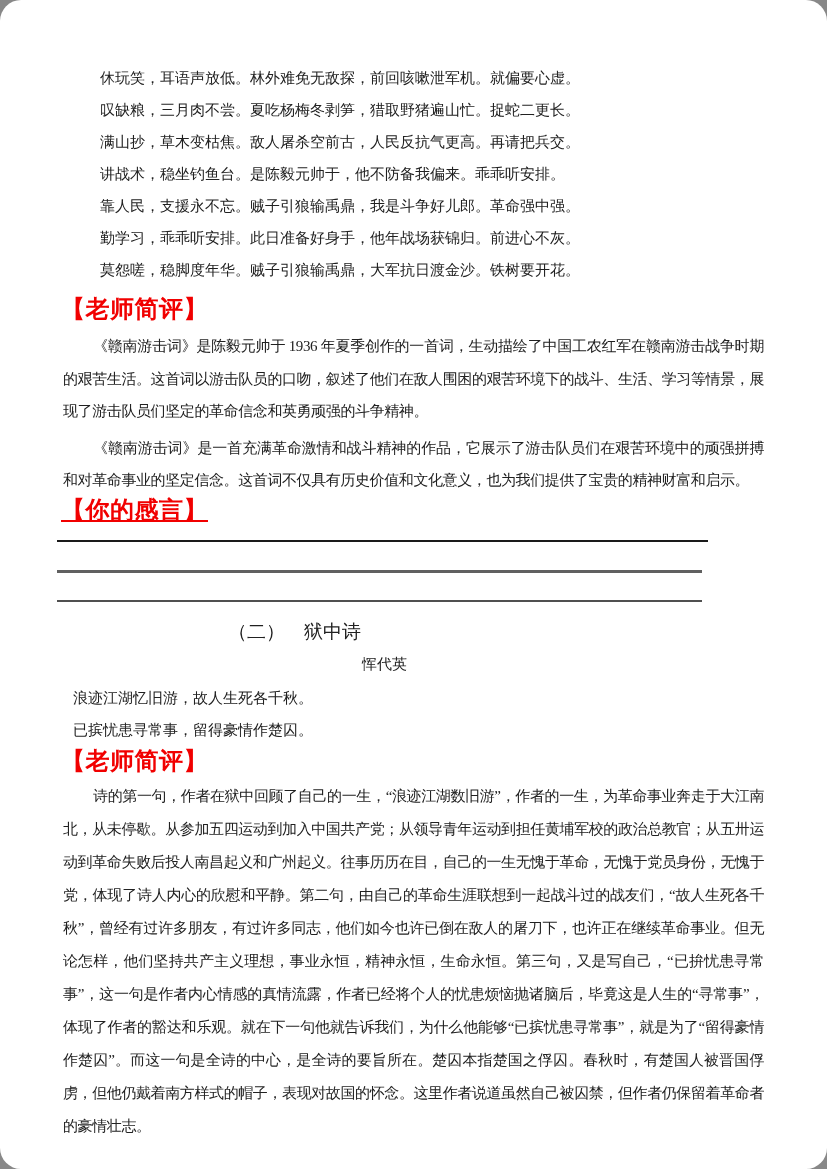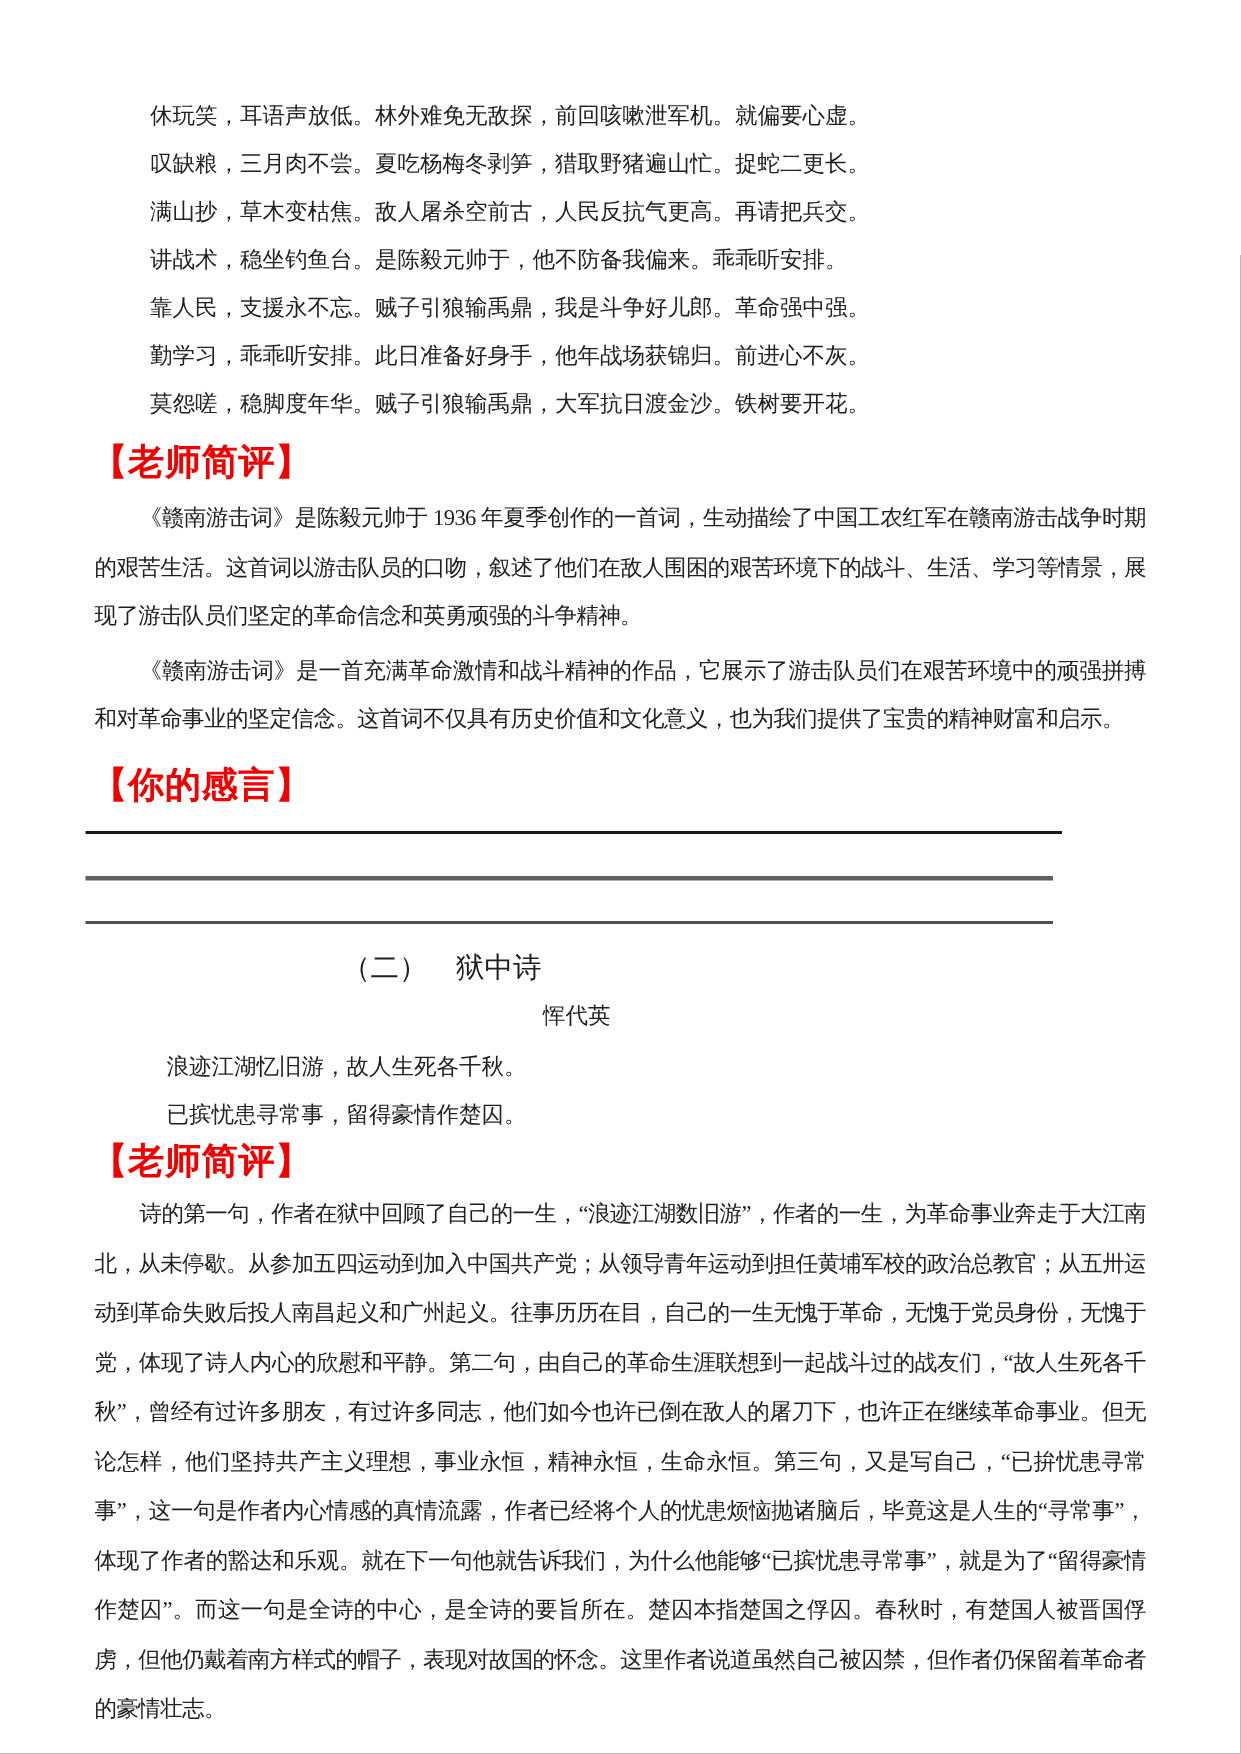--- a/index.html
+++ b/index.html
@@ -33,48 +33,48 @@
   .para{
     margin:10px 63px 0 63px;
     width:701px;
     font-size:15px;
     line-height:32.5px;
     text-align:justify;
     text-indent:2em;
     letter-spacing:-0.4px;
   }
   .para2{margin-top:4px;}
-  .hd2{margin-top:16px;}
+  .hd2{margin-top:2px;text-decoration:underline;}
   .blanks{margin-left:57px;width:651px;}
   .blank-line{border-bottom:2px solid #444;}
   .bl1{height:19px;border-bottom-color:#1a1a1a;}
   .bl2{height:28px;border-bottom-color:#606060;width:645px;border-bottom-width:3px;}
   .bl3{height:27px;border-bottom-color:#505050;width:645px;}
   .poem2-title{
     margin:14px 0 0 228px;
     font-size:19px;line-height:32px;white-space:nowrap;
   }
   .poem2-author{
     margin:0 0 0 362px;
     font-size:15px;line-height:32px;white-space:nowrap;
   }
   .poem2{
-    margin:2px 0 0 111px;
+    margin:2px 0 0 73px;
     font-size:15px;line-height:32px;white-space:nowrap;
   }
   .hd3{margin-top:4px;}
   .bigpara{
     margin-top:8px;
     line-height:33px;
   }
 </style>
 </head>
 <body>
 
-<div class="page" style="--red: #f10000; color: rgb(33, 33, 33);">
+<div class="page" style="--red: #f10000; color: rgb(33, 33, 33); border-radius: 21px;">
 
   <div class="poem1">
     <div>休玩笑，耳语声放低。林外难免无敌探，前回咳嗽泄军机。就偏要心虚。</div>
     <div>叹缺粮，三月肉不尝。夏吃杨梅冬剥笋，猎取野猪遍山忙。捉蛇二更长。</div>
     <div>满山抄，草木变枯焦。敌人屠杀空前古，人民反抗气更高。再请把兵交。</div>
     <div>讲战术，稳坐钓鱼台。是陈毅元帅于，他不防备我偏来。乖乖听安排。</div>
     <div>靠人民，支援永不忘。贼子引狼输禹鼎，我是斗争好儿郎。革命强中强。</div>
     <div>勤学习，乖乖听安排。此日准备好身手，他年战场获锦归。前进心不灰。</div>
     <div>莫怨嗟，稳脚度年华。贼子引狼输禹鼎，大军抗日渡金沙。铁树要开花。</div>
   </div>

